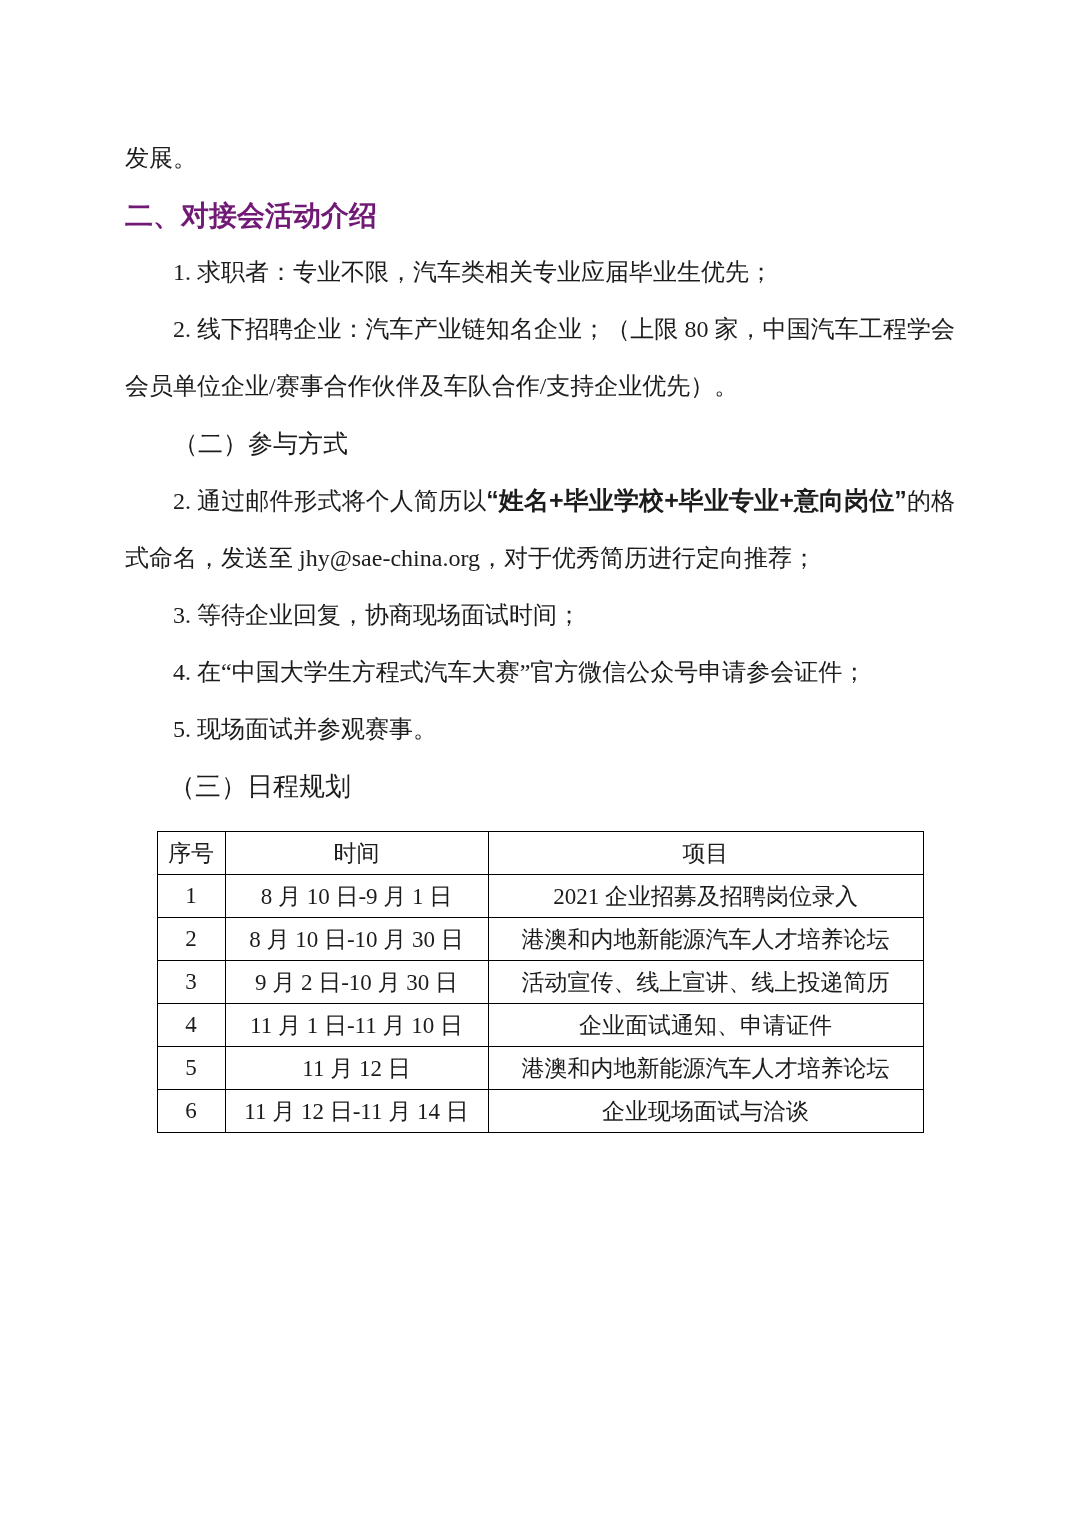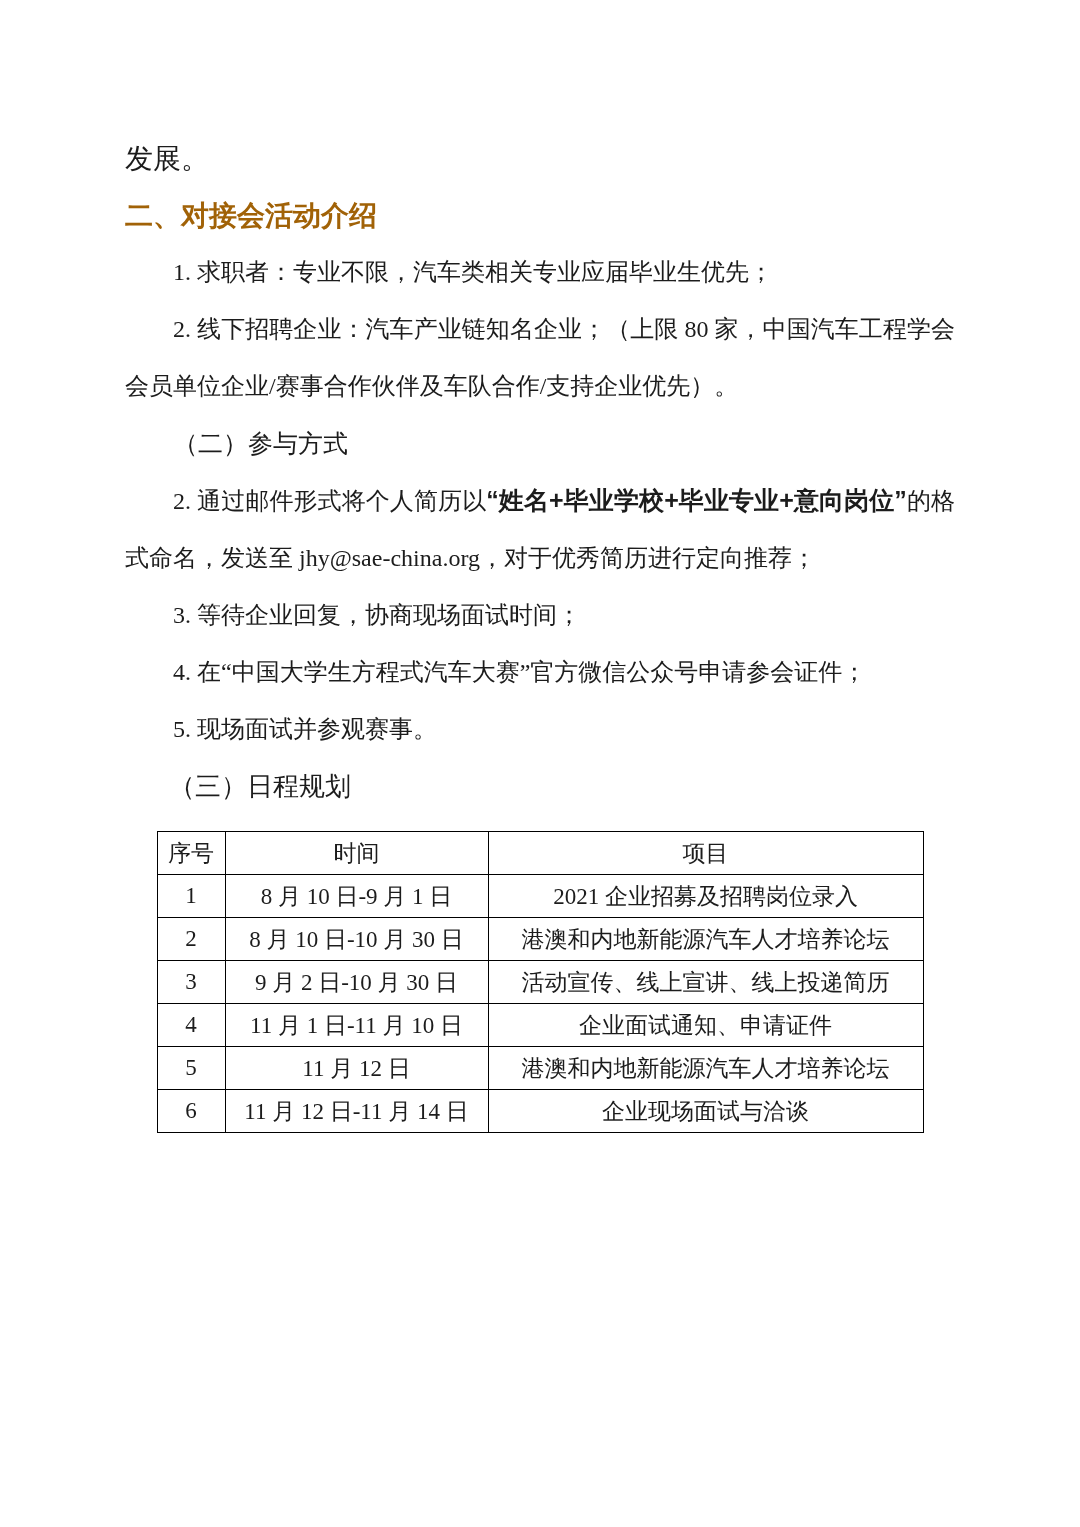--- a/index.html
+++ b/index.html
@@ -11,31 +11,31 @@
   .page {
     position: relative;
     width: 1080px;
     height: 1527px;
     margin: 0 auto;
     background: #ffffff;
     padding: 130px 125px 0 125px;
     overflow: hidden;
   }
   .line {
-    font-size: 28px;
+    font-size: 24px;
     line-height: 57px;
     text-align: justify;
   }
   .tail { text-indent: 0; }
   .heading {
     font-family: "Liberation Sans", "DejaVu Sans", sans-serif;
     font-weight: bold;
     font-size: 28px;
     line-height: 57px;
-    color: #a16207;
+    color: #701a75;
   }
   .subtitle {
     font-size: 25px;
     line-height: 57px;
     text-indent: 48px;
   }
   .subtitle-sans {
     font-family: "Liberation Sans", "DejaVu Sans", sans-serif;
     font-size: 26px;
     line-height: 57px;

